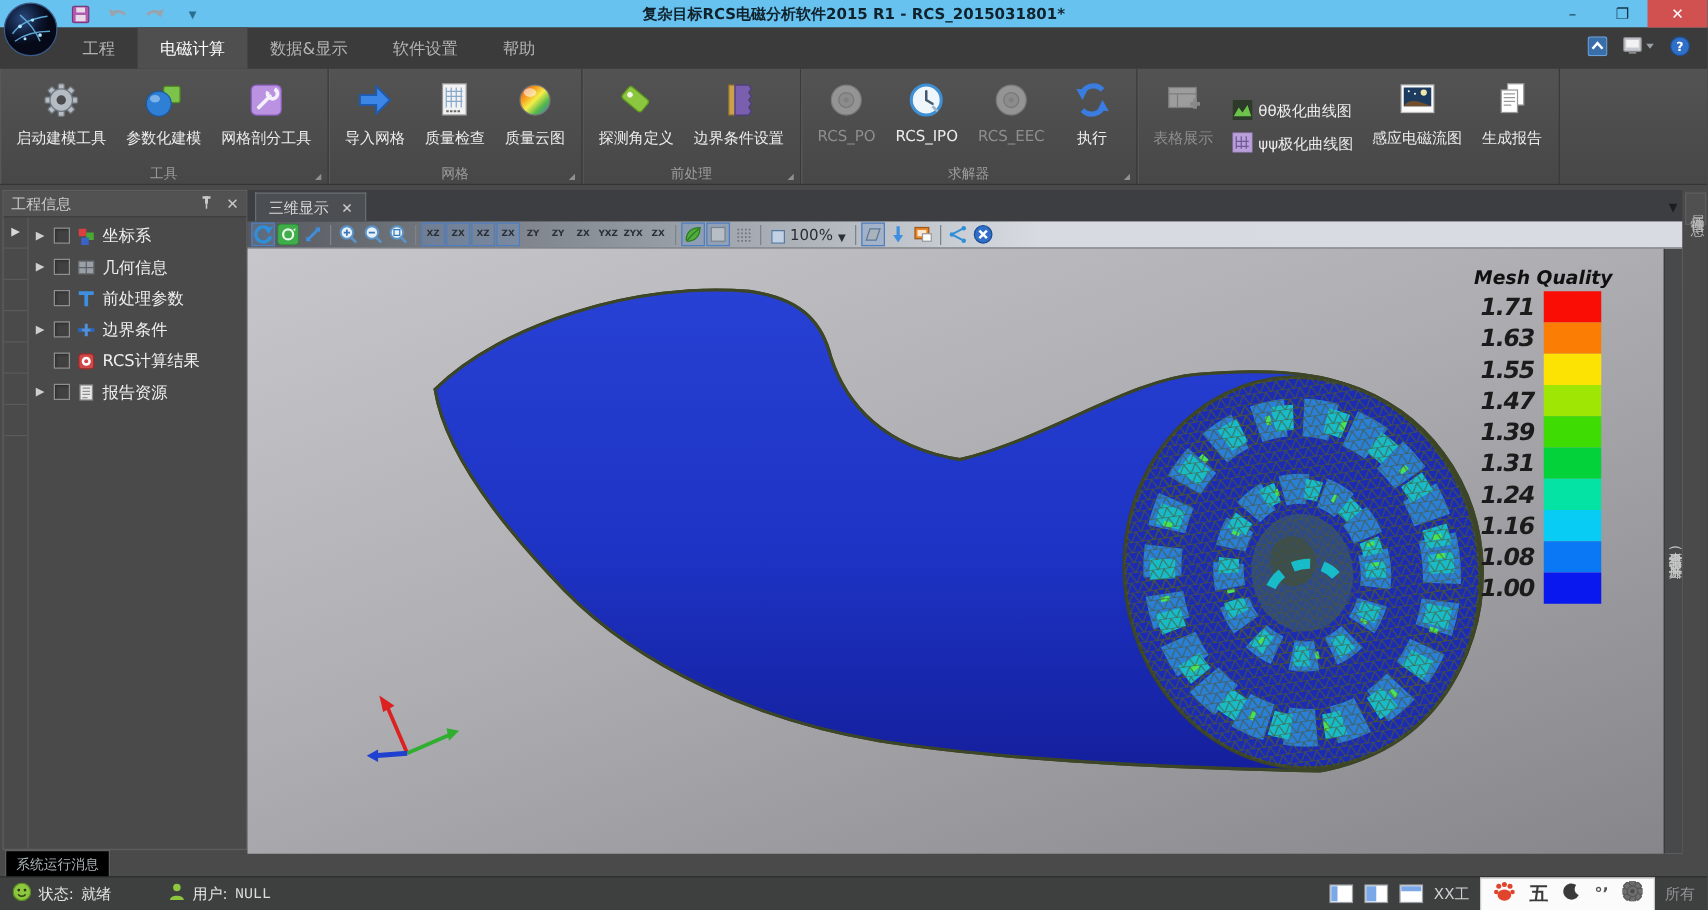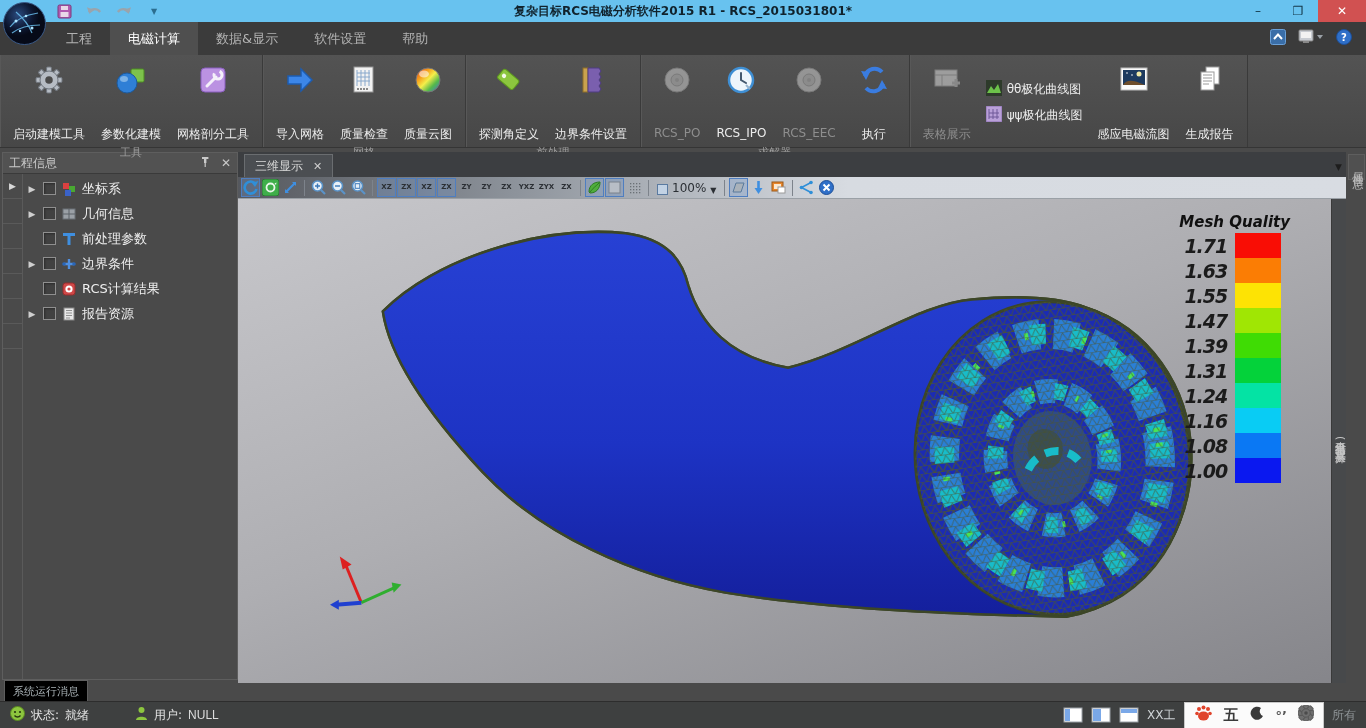--- a/index.html
+++ b/index.html
@@ -21,37 +21,37 @@
   .menubar { height:33px; background:#3b3b3b; display:flex; align-items:stretch; flex:none; position:relative; }
   .menu-tabs { display:flex; margin-left:48px; align-items:stretch; }
   .mtab { padding:0 18px; display:flex; align-items:center; font-size:13px; color:#b3b3b3; }
   .mtab.active { background:#4f4f4f; color:#ffffff; }
   .menu-right { margin-left:auto; display:flex; align-items:center; gap:12px; padding-right:14px; }
 
   
   .ribbon { height:93px; background:linear-gradient(#535353,#474747); display:flex; flex:none; border-bottom:1px solid #353535; }
   .rgroup { display:flex; flex-direction:column; border-right:1px solid #3a3a3a; box-shadow:1px 0 0 #585858 inset; position:relative; padding:0 2px; }
   .rbuttons { flex:1; display:flex; align-items:stretch; padding:3px 4px 0 4px; gap:2px; }
-  .rbtn { display:flex; flex-direction:column; align-items:center; justify-content:flex-start; padding:2px 7px; min-width:58px;gap:24px; }
+  .rbtn { display:flex; flex-direction:column; align-items:center; justify-content:flex-start; padding:2px 7px; min-width:58px; }
   .rbtn .ricon { height:40px; display:flex; align-items:center; justify-content:center; }
   .rbtn .rlabel { font-size:12px; color:#ececec; white-space:nowrap; margin-top:2px; }
   .rbtn.disabled .rlabel { color:#8e8e8e; }
   .rbtn.disabled .ricon { opacity:.55; filter:grayscale(1); }
   .rstack { display:flex; flex-direction:column; justify-content:center; gap:6px; padding:0 6px; }
   .srbtn { display:flex; align-items:center; gap:5px; }
   .srbtn .rlabel { font-size:12px; color:#ececec; white-space:nowrap; }
   .rfooter { height:17px; display:flex; align-items:center; justify-content:center; font-size:11px; color:#9d9d9d; position:relative; }
   .rfooter .corner { position:absolute; right:3px; bottom:3px; width:0; height:0;
                      border-left:5px solid transparent; border-bottom:5px solid #909090; }
 
   
   .content { flex:1; display:flex; min-height:0; background:#4a4a4a; }
 
   
-  .left-panel { width:236px; flex:none; display:flex; flex-direction:column; border-right:1px solid #2f2f2f; background:#4a4a4a; margin:4px 0 0 2px; border:1px solid #5e5e5e; height:528px; }
+  .left-panel { width:196px; flex:none; display:flex; flex-direction:column; border-right:1px solid #2f2f2f; background:#4a4a4a; margin:4px 0 0 2px; border:1px solid #5e5e5e; height:528px; }
   .lp-header { height:21px; background:#525252; border-bottom:1px solid #3a3a3a; display:flex; align-items:center; padding:0 6px; }
   .lp-title { font-size:12px; color:#c9c9c9; }
   .lp-hicons { margin-left:auto; display:flex; gap:10px; align-items:center; color:#c9c9c9; font-size:12px; }
   .lp-body { flex:1; position:relative; }
   .gutter { position:absolute; left:0; top:0; bottom:0; width:20px; border-right:1px solid #5a5a5a; }
   .gcell { height:25px; border-bottom:1px solid #5a5a5a; display:flex; align-items:center; justify-content:center; color:#d8d8d8; font-size:9px; }
   .tree { position:absolute; left:21px; right:0; top:2px; }
   .trow { height:25px; display:flex; align-items:center; gap:5px; padding-left:2px; }
   .texp { width:12px; font-size:9px; color:#cfcfcf; text-align:center; }
   .tchk { width:13px; height:13px; border:1px solid #8f8f8f; background:#414141; box-shadow:inset 1px 1px 2px #2c2c2c; }
@@ -94,21 +94,21 @@
                display:flex; justify-content:center; }
   .redge-tab span { writing-mode:vertical-rl; font-size:11px; color:#b9b9b9; letter-spacing:2px; }
 
   
   .bottom { flex:none; }
   .msgtab-row { height:18px; background:#4a4a4a; display:flex; align-items:flex-end; }
   .msgtab { margin-left:4px; height:21px; padding:0 8px; border:1px solid #5e5e5e; border-bottom:none; background:#000000;
             font-size:11px; color:#a9b2b6; display:flex; align-items:center; }
   .statusbar { height:27px; background:#3e4040; border-top:1px solid #2d2d2d; display:flex; align-items:center; padding:0 10px; gap:8px; }
   .sb-item { display:flex; align-items:center; gap:6px; font-size:12px; color:#e4e4e4; }
-  .sb-item .val { color:#dcdcdc; font-family:Liberation Sans, sans-serif; }
+  .sb-item .val { color:#dcdcdc; font-family:Liberation Mono, monospace; }
   .sb-right { margin-left:auto; display:flex; align-items:center; gap:8px; }
   .laybtn { width:20px; height:17px; display:flex; align-items:center; justify-content:center; }
   .sb-text { font-size:12px; color:#cfd3d6; }
   .sb-text.dim { color:#8f9497; }
   .imebox { height:27px; background:#fbfbfb; border:1px solid #c9c9c9; display:flex; align-items:center; gap:11px; padding:0 9px; }
   .ime-char { font-size:15px; color:#3a3a3a; font-weight:bold; }
   .ime-quote { font-size:13px; color:#555; font-weight:bold; }
 </style>
 </head>
 <body>

